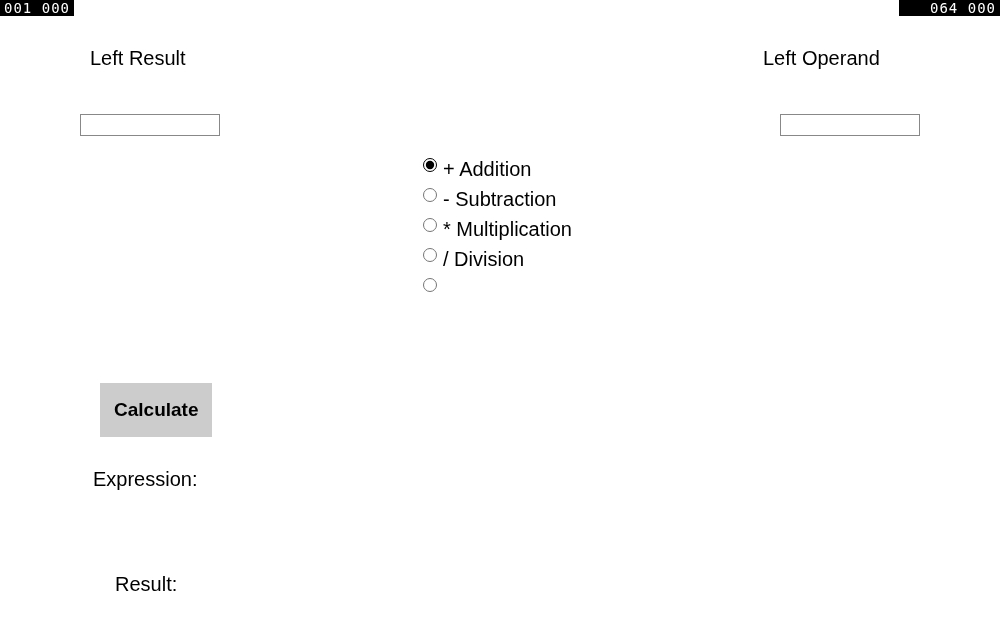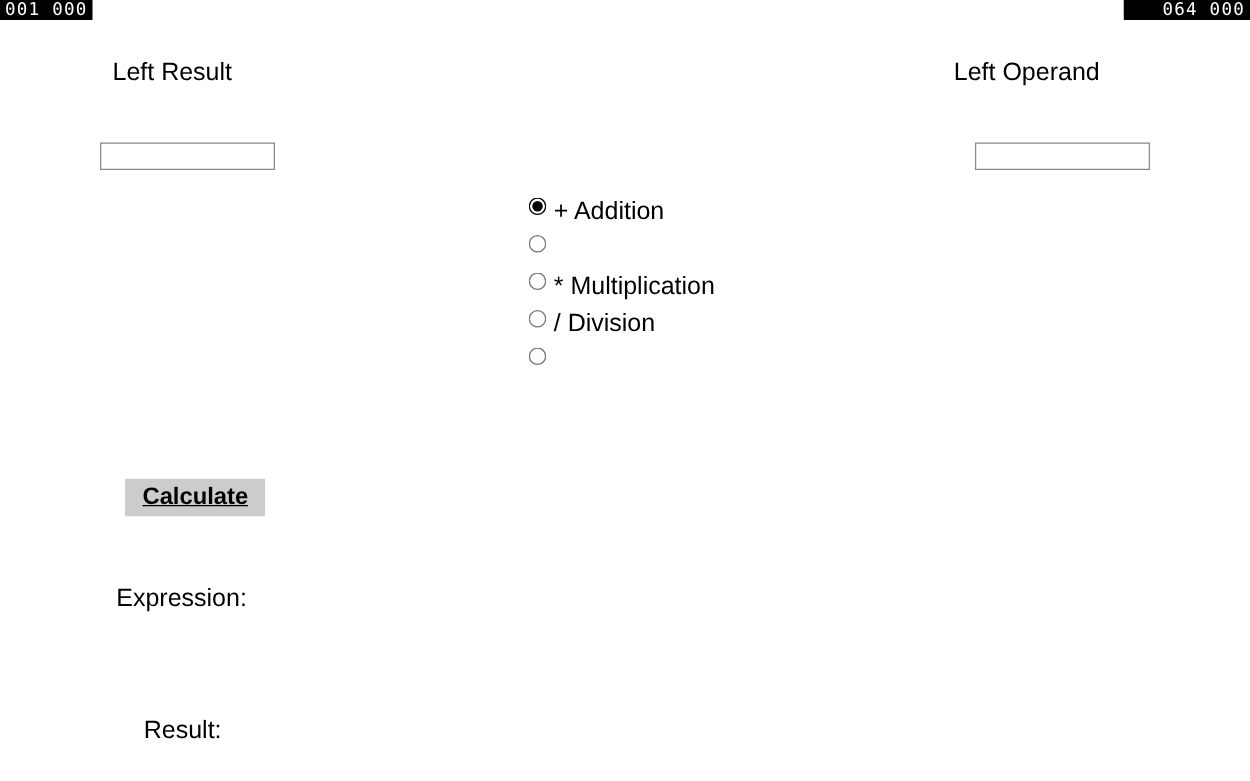--- a/index.html
+++ b/index.html
@@ -84,26 +84,25 @@
     }
     .radio-row label {
       cursor: pointer;
     }
     .calculate-btn {
       position: absolute;
       top: 383px;
       left: 100px;
       background: #cccccc;
       border: none;
-      padding: 4px 14px;
+      padding: 16px 14px;
       font-size: 19px;
       font-family: inherit;
       font-weight: 600;
       cursor: pointer;
-      text-decoration: underline;
     }
     .label-expression {
       position: absolute;
       top: 468px;
       left: 93px;
     }
     .label-result {
       position: absolute;
       top: 573px;
       left: 115px;
@@ -121,20 +120,21 @@
 <input type="text" class="input-left" value="" style="">
 <input type="text" class="input-right" value="" style="">
 
 <div class="radio-group">
   <div class="radio-row">
     <input type="radio" name="op" id="op0" checked="" style="">
     <label for="op0">+ Addition</label>
   </div>
   <div class="radio-row">
     <input type="radio" name="op" id="op1" style="">
+    <label for="op1">- Subtraction</label>
   </div>
   <div class="radio-row">
     <input type="radio" name="op" id="op2" style="">
     <label for="op2">* Multiplication</label>
   </div>
   <div class="radio-row">
     <input type="radio" name="op" id="op3" style="">
     <label for="op3">/ Division</label>
   </div>
   <div class="radio-row">

